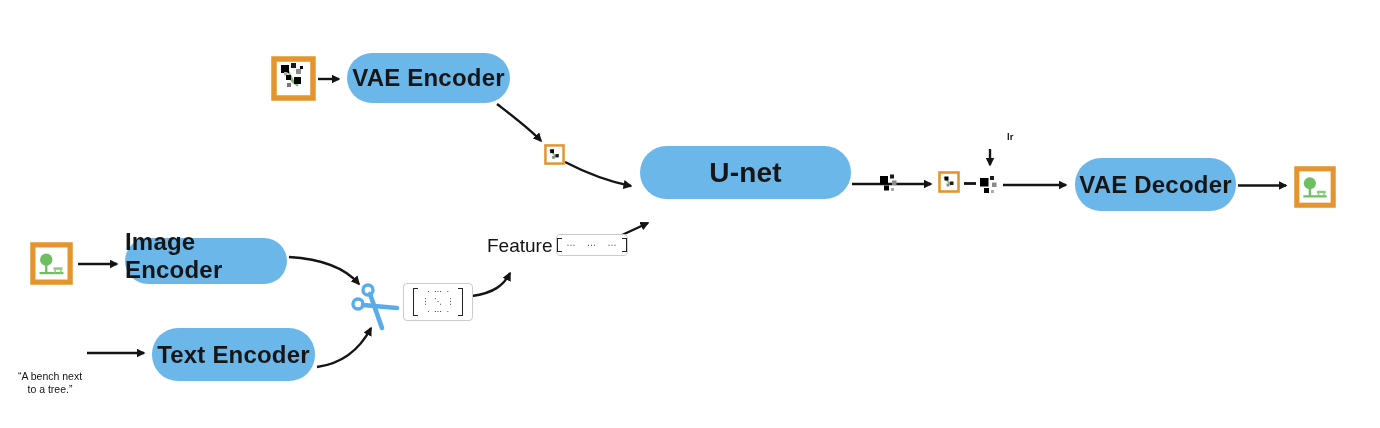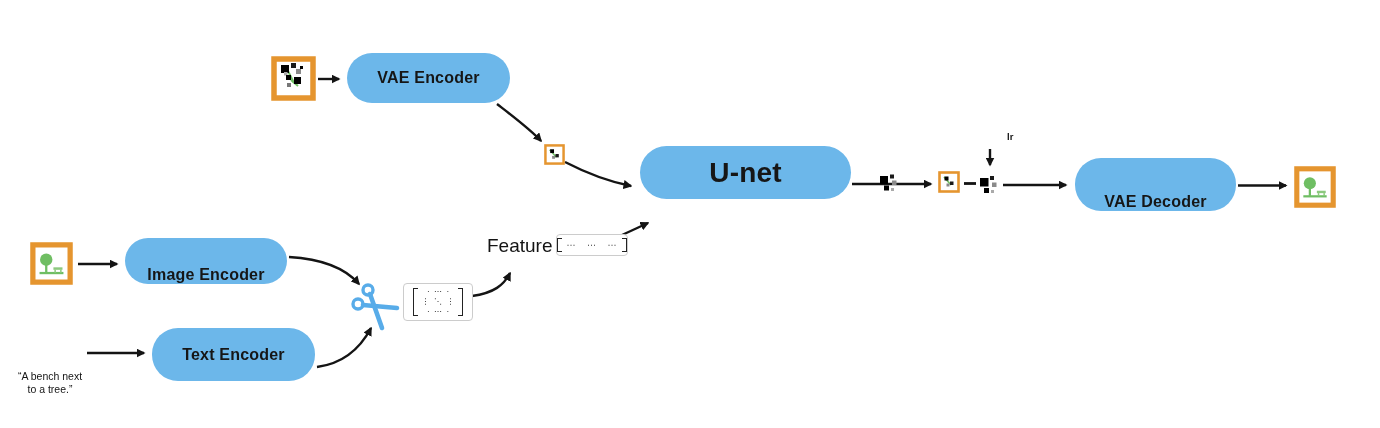--- a/index.html
+++ b/index.html
@@ -4,21 +4,21 @@
 <style>
   html,body{margin:0;padding:0;background:#ffffff;}
   #canvas{
     position:relative;width:1380px;height:428px;background:#ffffff;overflow:hidden;
     font-family:"Liberation Sans", sans-serif;color:#1b1b1b;
   }
   .layer{position:absolute;left:0;top:0;}
   .node{
     position:absolute;display:flex;align-items:center;justify-content:center;
     background:var(--node-fill,#6cb7ea);color:#161616;font-weight:bold;
-    font-size:16px;letter-spacing:.2px;
+    font-size:24px;letter-spacing:.2px;
   }
   .node.big{font-size:28px;}
   .icon{position:absolute;}
   .plainlabel{position:absolute;color:#141414;}
   .prompt{
     position:absolute;left:8px;top:342px;width:84px;text-align:center;
     font-size:10.5px;line-height:1.25;color:#141414;margin-top:28px;
   }
   .prompt span{display:block;}
   .feature-label{left:487px;top:235px;font-size:19px;}
@@ -76,21 +76,21 @@
   </div>
 
   <div class="node" style="left:152px;top:328px;width:163px;height:53px;border-radius:26px;">
     <span>Text Encoder</span>
   </div>
 
   <div class="node big" style="left:640px;top:146px;width:211px;height:53px;border-radius:37px;">
     <span>U-net</span>
   </div>
 
-  <div class="node" style="left:1075px;top:158px;width:161px;height:53px;border-radius:26px;align-items:flex-end;">
+  <div class="node" style="left:1075px;top:158px;width:161px;height:53px;border-radius:26px;">
     <span>VAE Decoder</span>
   </div>
 
   <svg class="icon" style="left:271px;top:56px;" width="45" height="45" viewBox="0 0 45 45">
     <rect x="3" y="3" width="39" height="39" fill="#ffffff" stroke="#e5952f" stroke-width="5.5"></rect>
     <line x1="15" y1="11" x2="23" y2="27" stroke="#6fbe63" stroke-width="2"></line>
     <line x1="20" y1="24" x2="27" y2="30" stroke="#6fbe63" stroke-width="2"></line>
     <rect x="10" y="9" width="8" height="8" fill="#000"></rect>
     <rect x="20" y="7" width="5" height="5" fill="#1a1a1a"></rect>
     <rect x="25" y="13" width="5" height="5" fill="#8a8a8a"></rect>

